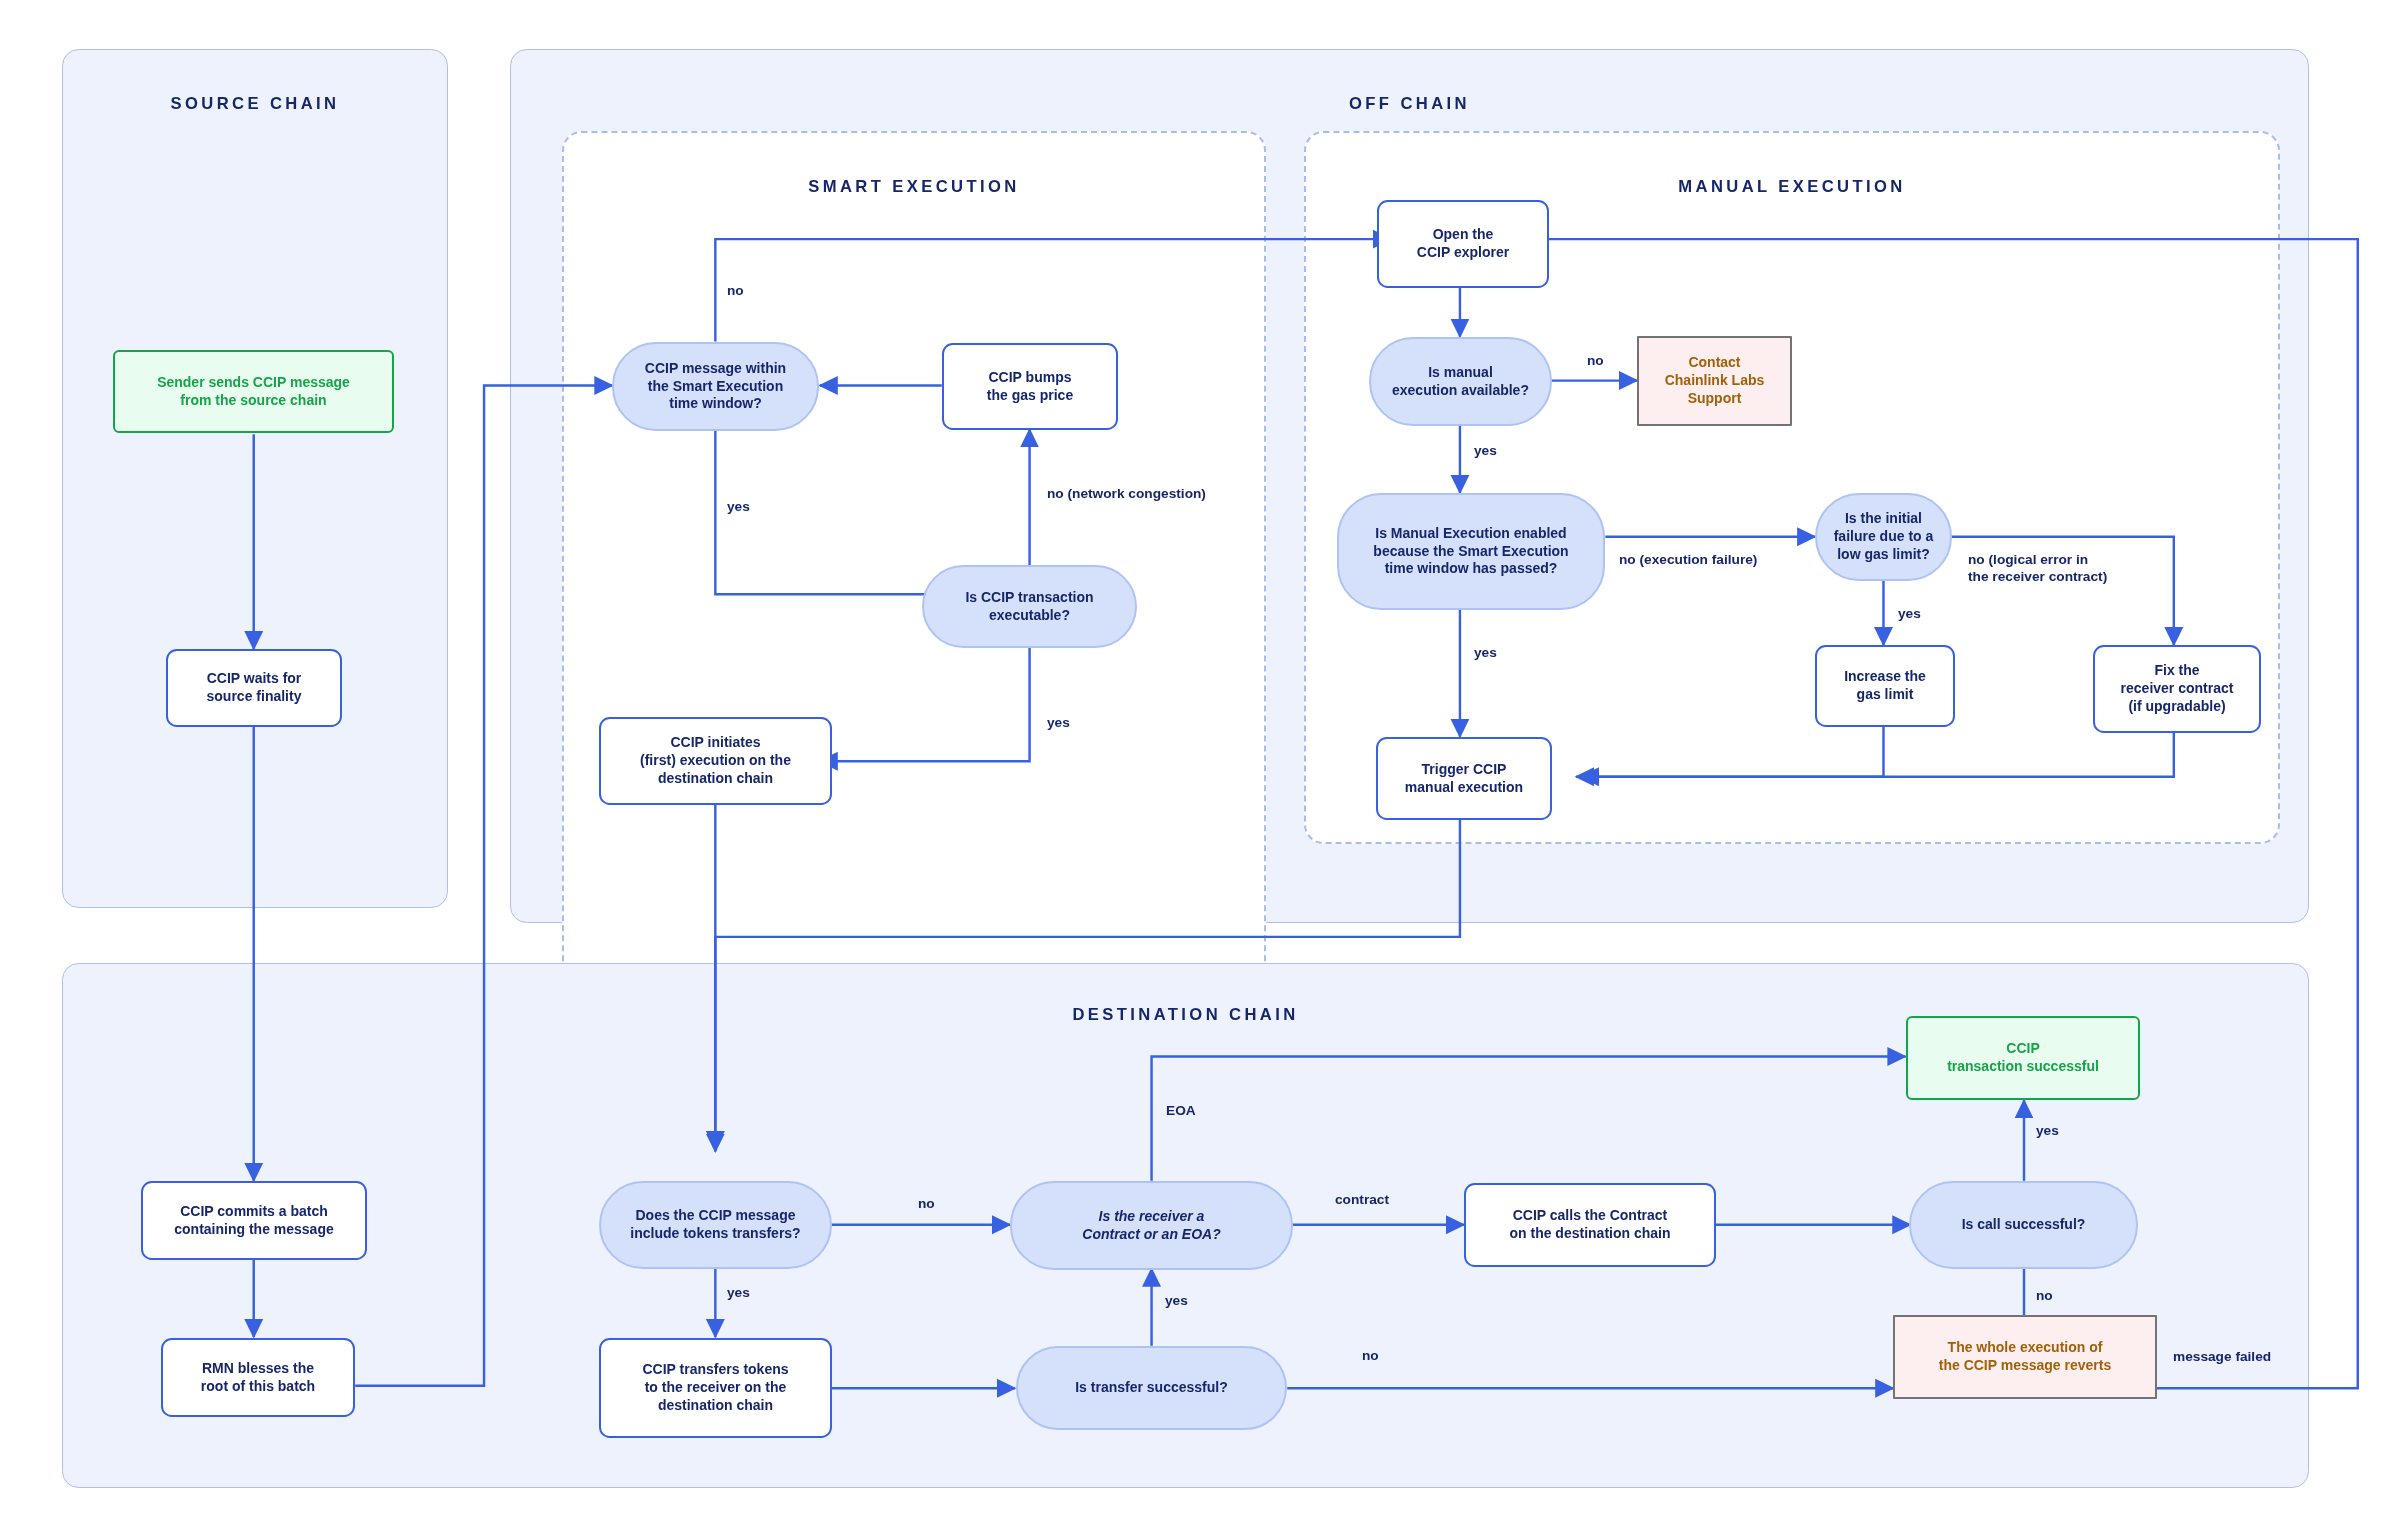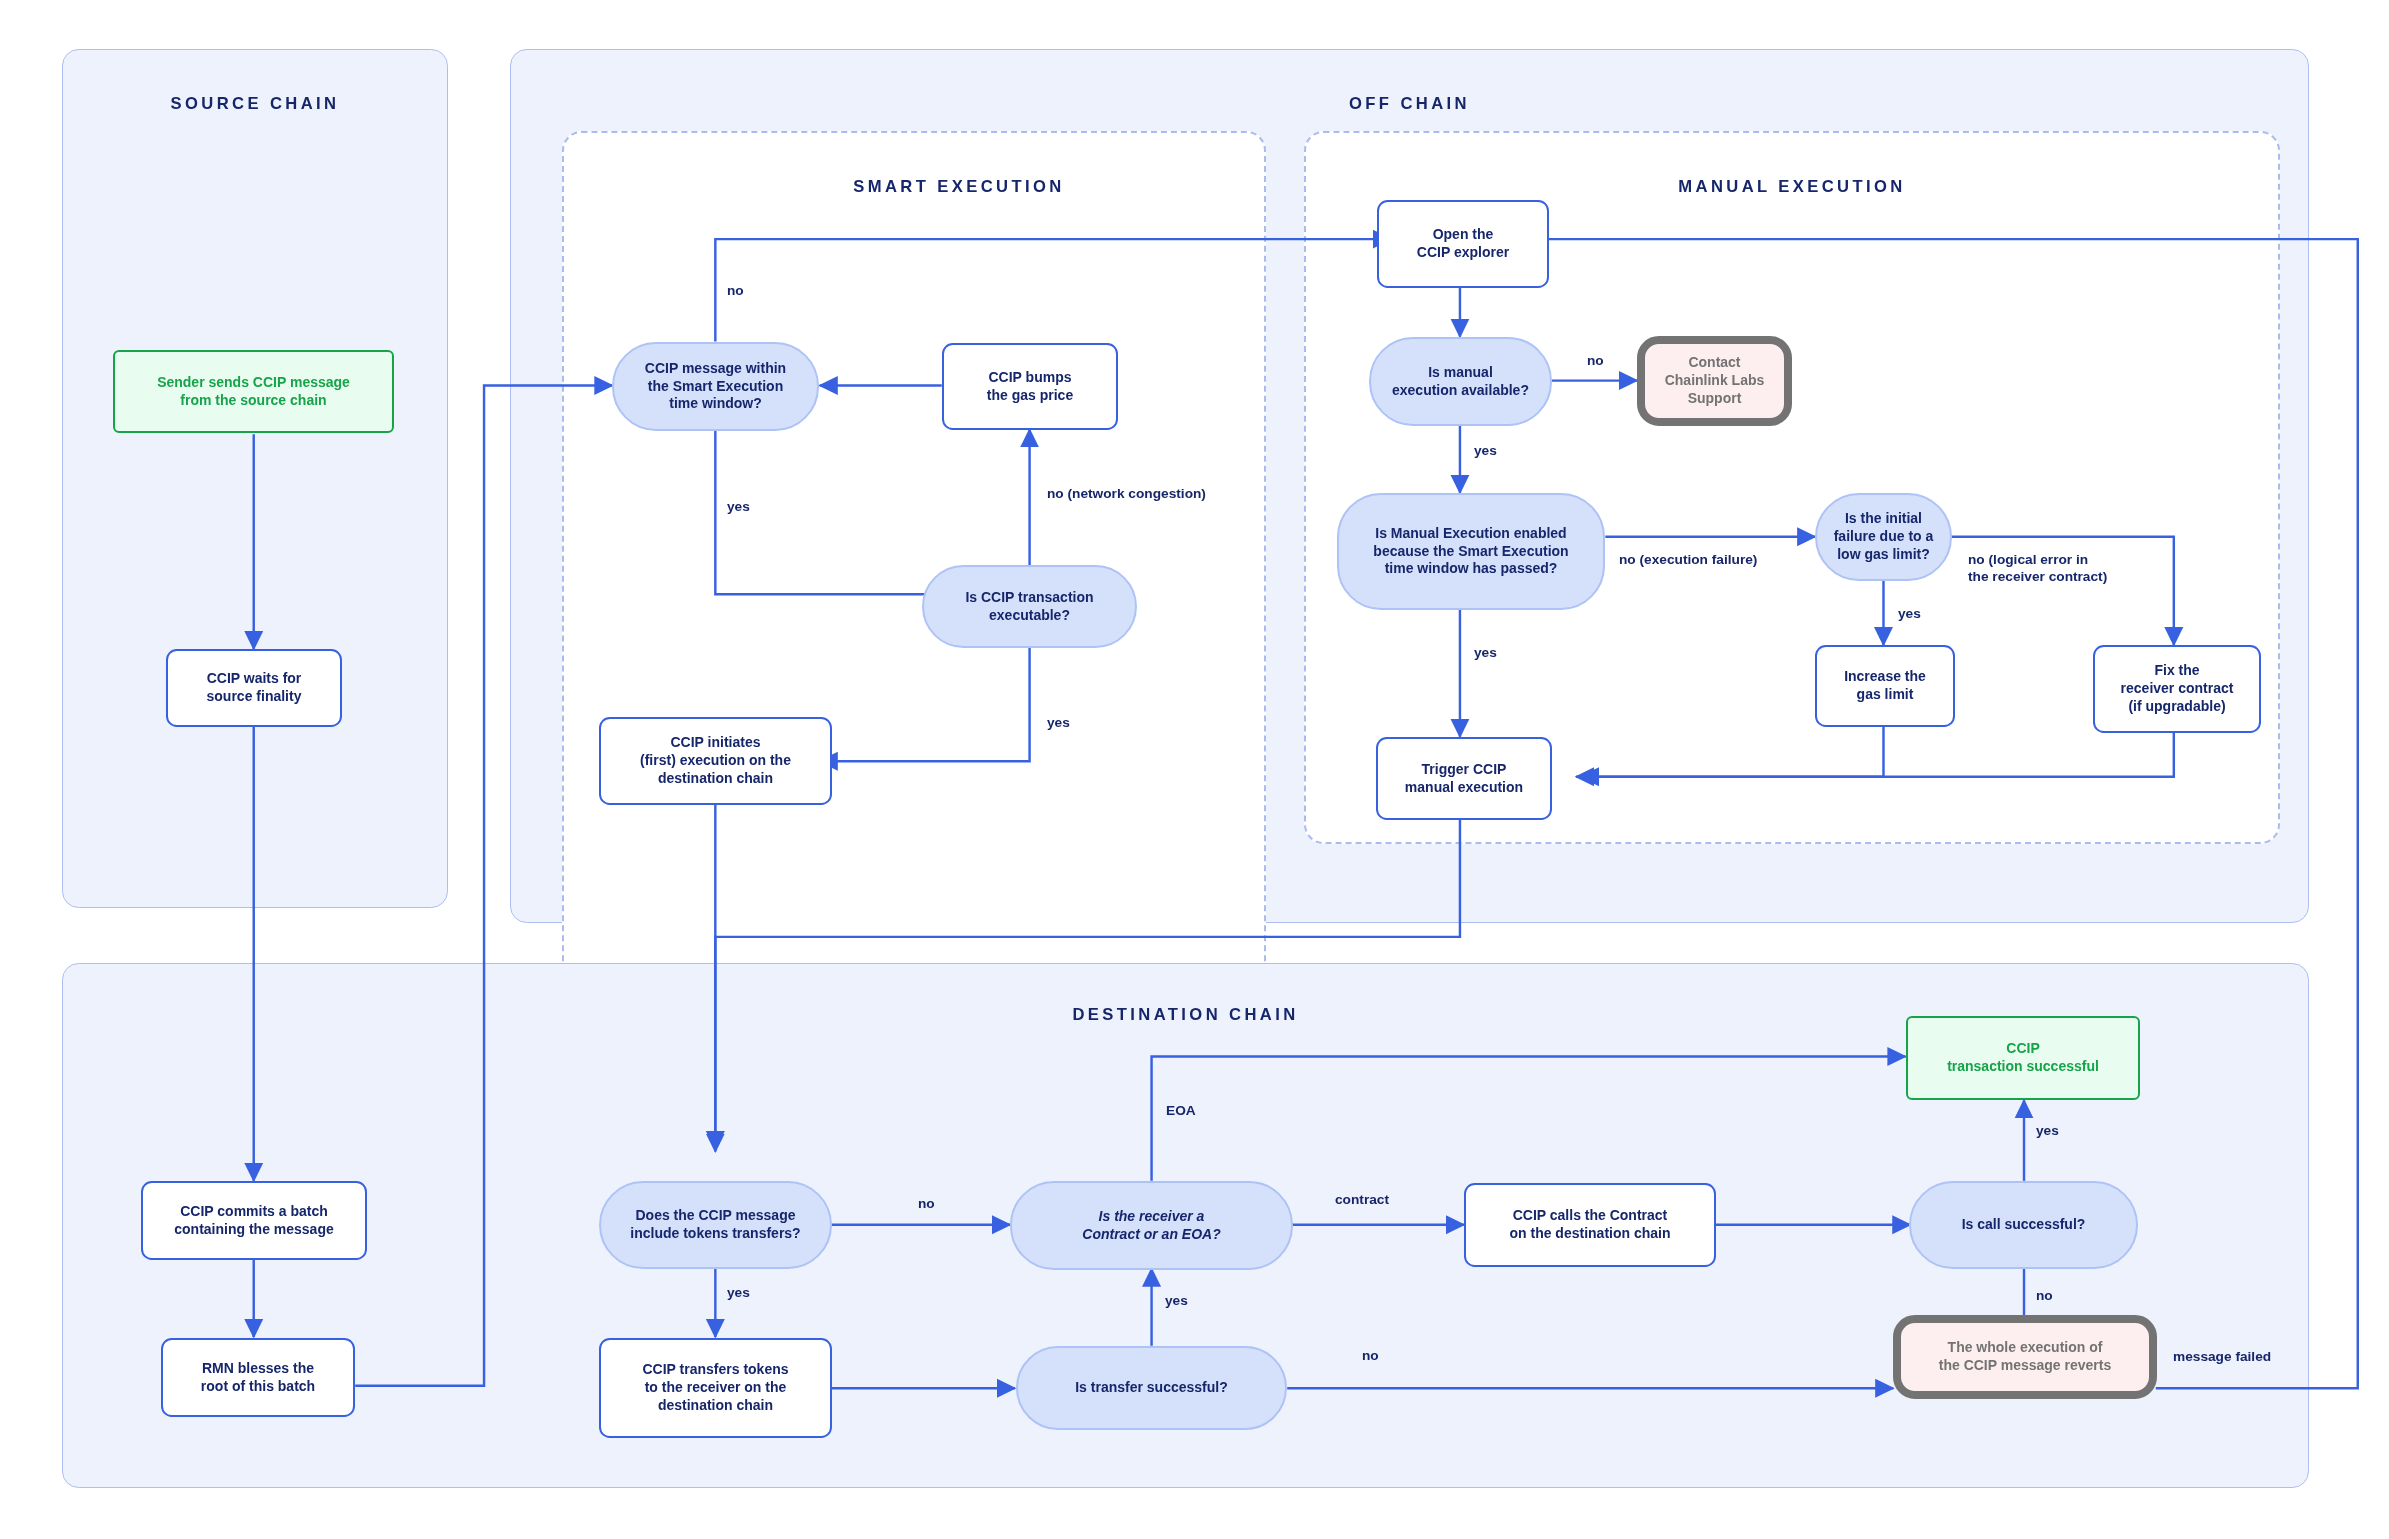--- a/index.html
+++ b/index.html
@@ -13,39 +13,39 @@
 
   .panel-title{position:absolute;width:100%;text-align:center;
       color:#16266b;font-weight:700;letter-spacing:3.4px;font-size:16.6px;}
 
   .node{position:absolute;box-sizing:border-box;display:flex;align-items:center;
         justify-content:center;text-align:center;line-height:1.28;
         font-weight:700;font-size:14px;padding:3.9px 5.9px;}
   .n-rect{background:#ffffff;border:2px solid #3761e0;border-radius:10.7px;color:#16266b;}
   .n-dec {background:#d5e0fb;border:2px solid #aec3f5;border-radius:44px;color:#16266b;}
   .n-ok  {background:#e8fcef;border:2px solid #17a349;border-radius:6px;color:#17a349;}
-  .n-err {background:#fdeef0;border:8px solid #737373;border-radius:22px;color:#737373;}
+  .n-err {background:#fdeef0;border:2px solid #737373;border-radius:1px;color:#a16207;}
 
   .edge-label{position:absolute;color:#16266b;font-weight:700;font-size:13.7px;
      line-height:1.25;white-space:pre;}
 </style>
 </head>
 <body>
 
 <div id="stage">
 
   <div class="panel solid" style="left:62px;top:49px;width:386px;height:859px;">
     <div class="panel-title" style="top:44px;">SOURCE CHAIN</div>
   </div>
 
   <div class="panel solid" style="left:510px;top:49px;width:1799px;height:874px;">
     <div class="panel-title" style="top:44px;">OFF CHAIN</div>
   </div>
 
-  <div class="panel dashed" style="left:562px;top:131px;width:704px;height:865px;padding-left:45px;">
+  <div class="panel dashed" style="left:562px;top:131px;width:704px;height:865px;">
     <div class="panel-title" style="top:44px;">SMART EXECUTION</div>
   </div>
 
   <div class="panel dashed" style="left:1304px;top:131px;width:976px;height:713px;">
     <div class="panel-title" style="top:44px;">MANUAL EXECUTION</div>
   </div>
 
   <div class="panel solid" style="left:62px;top:963px;width:2247px;height:525px;">
     <div class="panel-title" style="top:41px;">DESTINATION CHAIN</div>
   </div>

